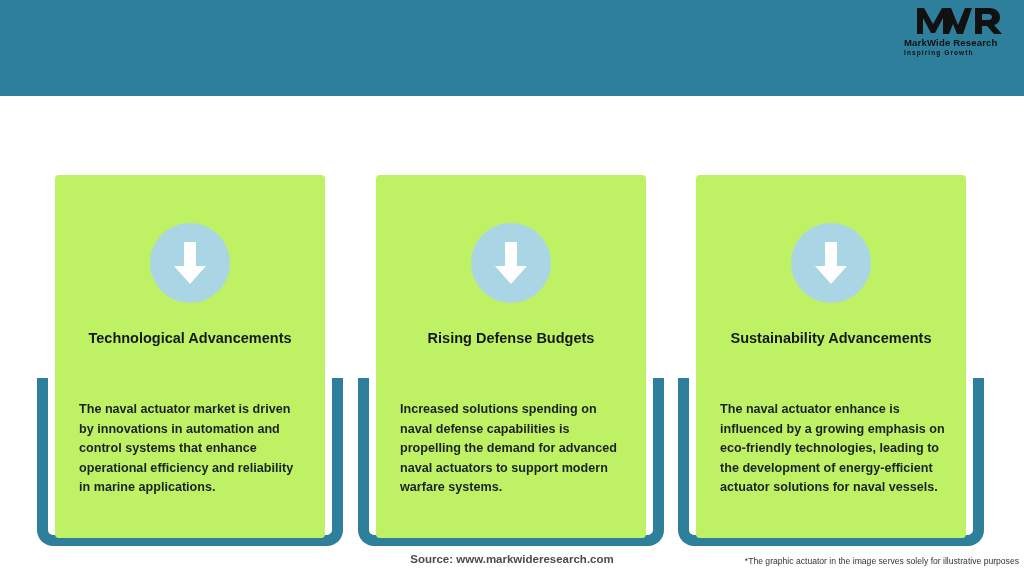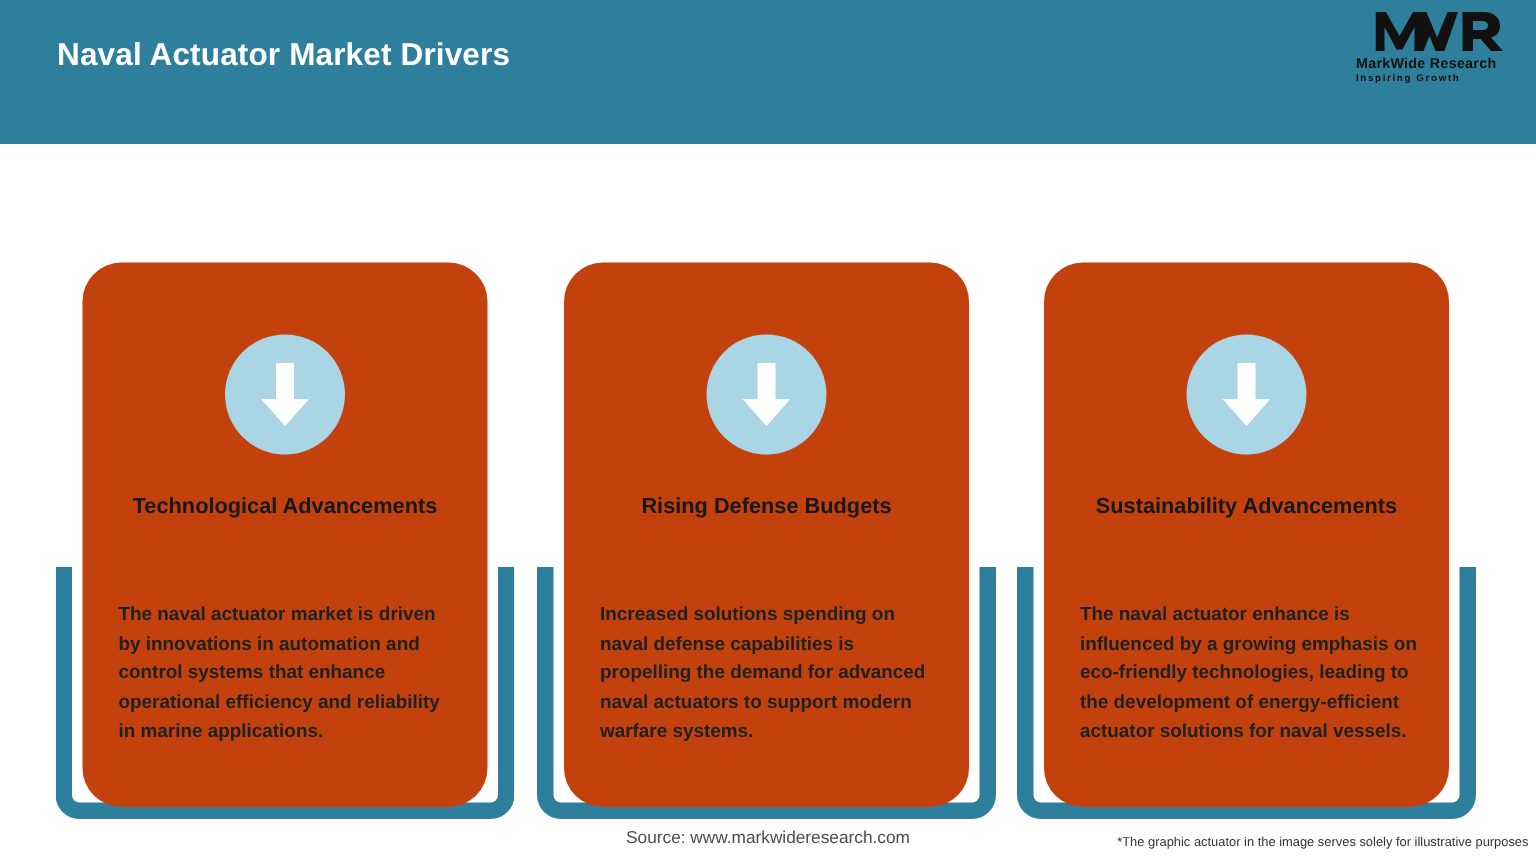--- a/index.html
+++ b/index.html
@@ -101,22 +101,22 @@
     border-bottom-right-radius: 16px;
     box-sizing: border-box;
   }
 
   .card {
     position: absolute;
     left: 18px;
     top: 79px;
     width: 270px;
     height: 363px;
-    background: #c2410c;
-    border-radius: 26px;
+    background: #bef264;
+    border-radius: 4px;
     box-sizing: border-box;
   }
 
   .icon-circle {
     position: absolute;
     left: 50%;
     top: 48px;
     transform: translateX(-50%);
     width: 80px;
     height: 80px;
@@ -153,37 +153,36 @@
   }
 
   
   .source {
     position: absolute;
     left: 0;
     right: 0;
     top: 553px;
     text-align: center;
     font-size: 11.5px;
-    font-weight: normal;
+    font-weight: bold;
     color: #4c4c4c;
   }
   .disclaimer {
     position: absolute;
     right: 5px;
     top: 556px;
     font-size: 8.6px;
     color: #333333;
     white-space: nowrap;
   }
 </style>
 </head>
 <body>
 
 <div class="header">
-  <div class="header-title">Naval Actuator Market Drivers</div>
 
   <div class="logo">
     <span class="logo-mark">
       <svg width="86" height="30" viewBox="0 0 86 30" aria-hidden="true">
         <g fill="#111111">
 
           <polygon points="0,28 0,2 7,2 16,18 25,2 32,2 32,28 26,28 26,12 18,27 14,27 6,12 6,28"></polygon>
 
           <polygon points="27,2 34,2 41,19 48,2 55,2 46,28 40,28 36,18 32,28 26,28"></polygon>
 

